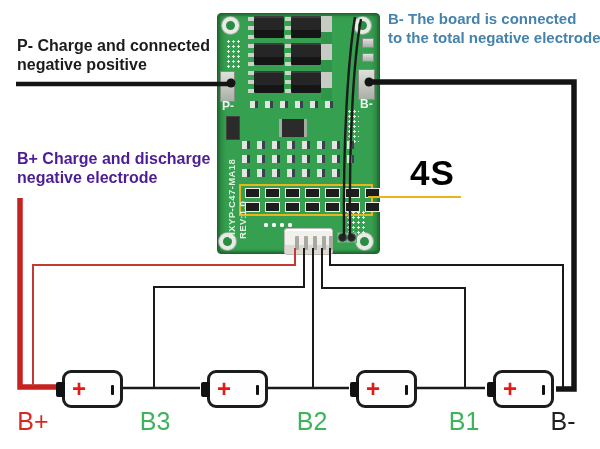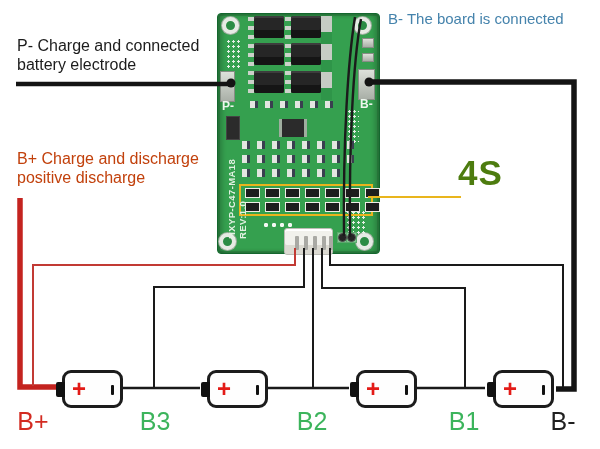--- a/index.html
+++ b/index.html
@@ -1,24 +1,24 @@
 <!DOCTYPE html>
 <html><head>
 <meta charset="utf-8">
 <style>
   html,body{margin:0;padding:0;background:#fff;}
   .canvas{position:relative;width:600px;height:449px;background:#ffffff;overflow:hidden;
           font-family:"Liberation Sans",sans-serif;}
 
   
-  .note{position:absolute;font-size:16px;line-height:19px;white-space:nowrap;}
+  .note{position:absolute;font-size:16px;line-height:19px;white-space:nowrap;font-weight:bold;}
   .note.nblack{color:#1c1c1c;left:17px;top:36px;}
   .note.nblue{color:#4583ac;left:388px;top:10px;font-size:15px;line-height:18.5px;}
-  .note.nred{color:#c2410c;left:17px;top:149px;}
-  .fourS{position:absolute;left:410px;top:153px;font-size:35px;font-weight:bold;color:#4d7c0f;letter-spacing:1px;margin-left:48px;}
+  .note.nred{color:#4c1d95;left:17px;top:149px;}
+  .fourS{position:absolute;left:410px;top:153px;font-size:35px;font-weight:bold;color:#000000;letter-spacing:1px;}
 
   
   .blabel{position:absolute;top:407px;font-size:25px;transform:translateX(-50%);white-space:nowrap;}
   .lred{color:#d32b21;} .lgreen{color:#3cb45c;} .lblack{color:#1f1f1f;}
 
   
   .board{position:absolute;left:217px;top:13px;width:161px;height:239px;background:#35a04f;
          border:1px solid #14672e;border-radius:4px;
          box-shadow:inset 0 0 0 2px rgba(0,0,0,.10), inset 4px 0 5px rgba(0,0,0,.22), inset -4px 0 5px rgba(0,0,0,.22);}
   .hole{position:absolute;width:17px;height:17px;border-radius:50%;background:#2b8c44;
@@ -68,28 +68,29 @@
   .plus{position:absolute;left:7px;top:2px;font-size:24px;font-weight:bold;color:#e31b17;}
   .tick{position:absolute;right:6px;top:12px;width:3px;height:10px;background:#111;border-radius:1px;}
 </style>
 </head>
 <body>
 
 <div class="canvas">
 
   <div class="note nblack">
     <div>P- Charge and connected</div>
-    <div>battery electrode</div>
+    <div>negative positive</div>
   </div>
   <div class="note nblue">
     <div>B- The board is connected</div>
+    <div>to the total negative electrode</div>
   </div>
   <div class="note nred">
     <div>B+ Charge and discharge</div>
-    <div>positive discharge</div>
+    <div>negative electrode</div>
   </div>
   <div class="fourS">4S</div>
 
   <div class="board">
     <div class="hole" style="left:3.5px;top:2.5px;"></div>
     <div class="hole" style="left:135.5px;top:2.5px;"></div>
     <div class="hole" style="left:0.5px;top:218.5px;"></div>
     <div class="hole" style="left:137.5px;top:218.5px;"></div>
 
     <div class="pad" style="left:2px;top:57px;width:15px;height:31px;"></div>

